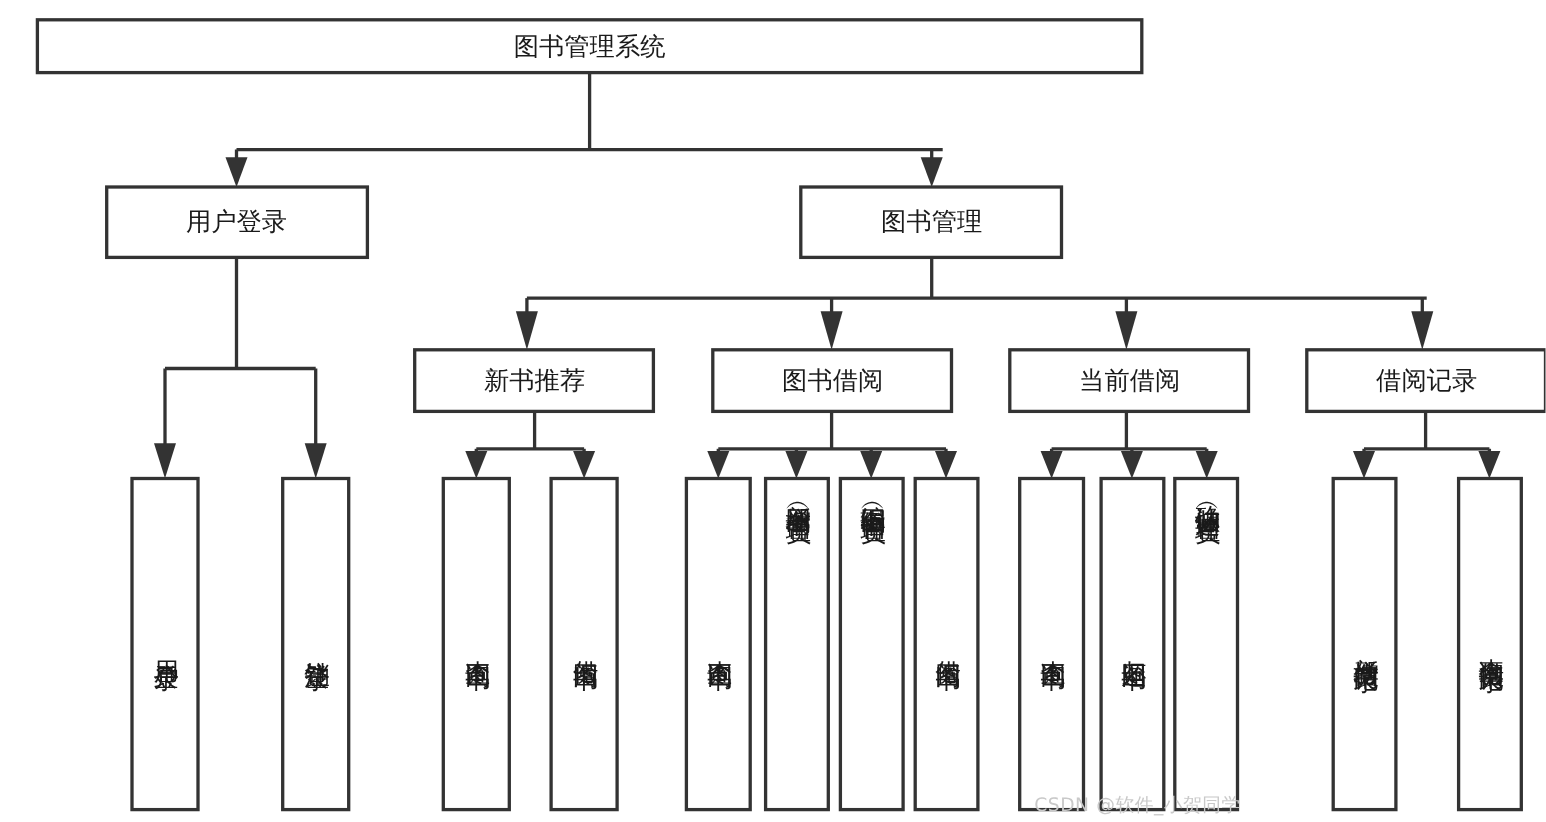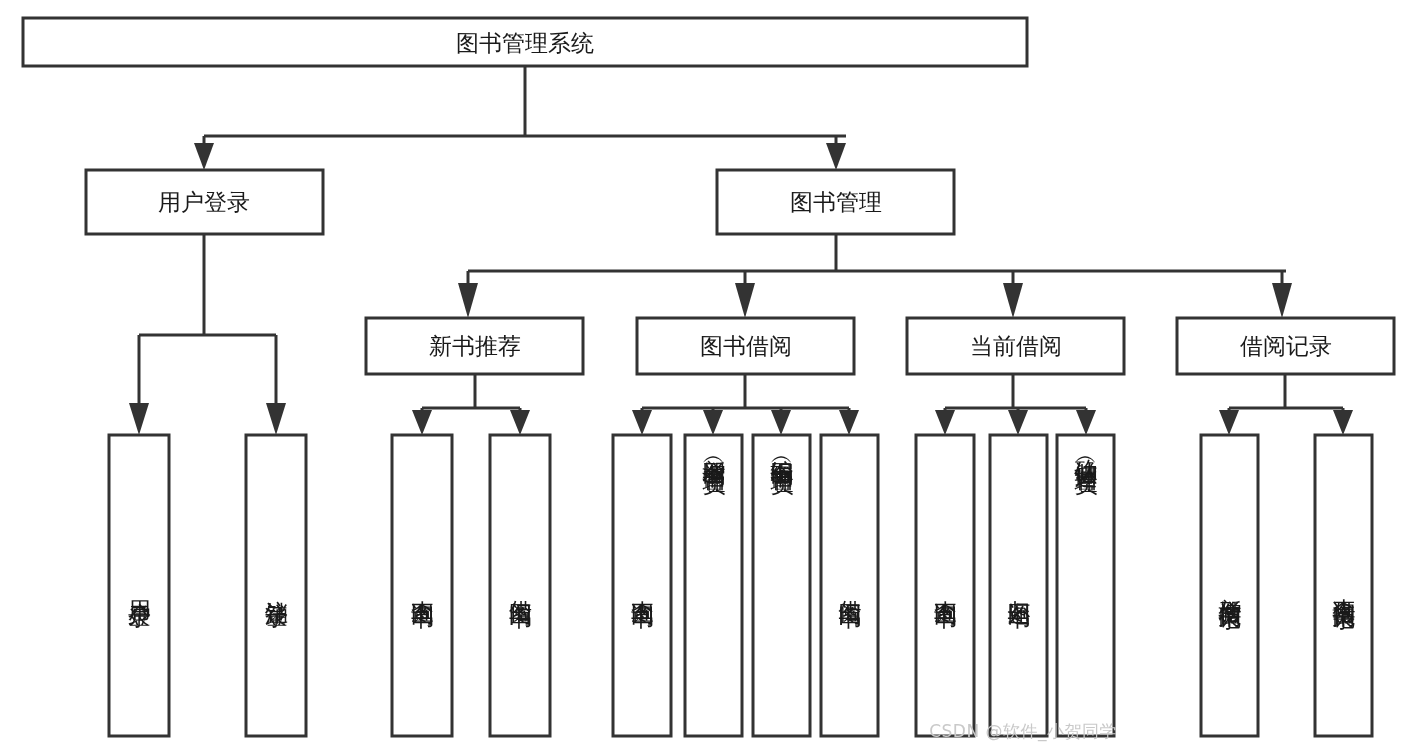--- a/index.html
+++ b/index.html
@@ -10,21 +10,21 @@
   }
   body {
     width: 1405px;
     height: 747px;
     position: relative;
     overflow: hidden;
     font-family: "DejaVu Sans", "Liberation Sans", sans-serif;
   }
   #diagram-root {
     position: absolute;
-    left: 5px;
+    left: 16px;
     top: 0;
     width: 1120px;
     height: 747px;
   }
   svg#diagram-svg {
     display: block;
     width: 1405px;
     height: 747px;
   }
   .node-box {

